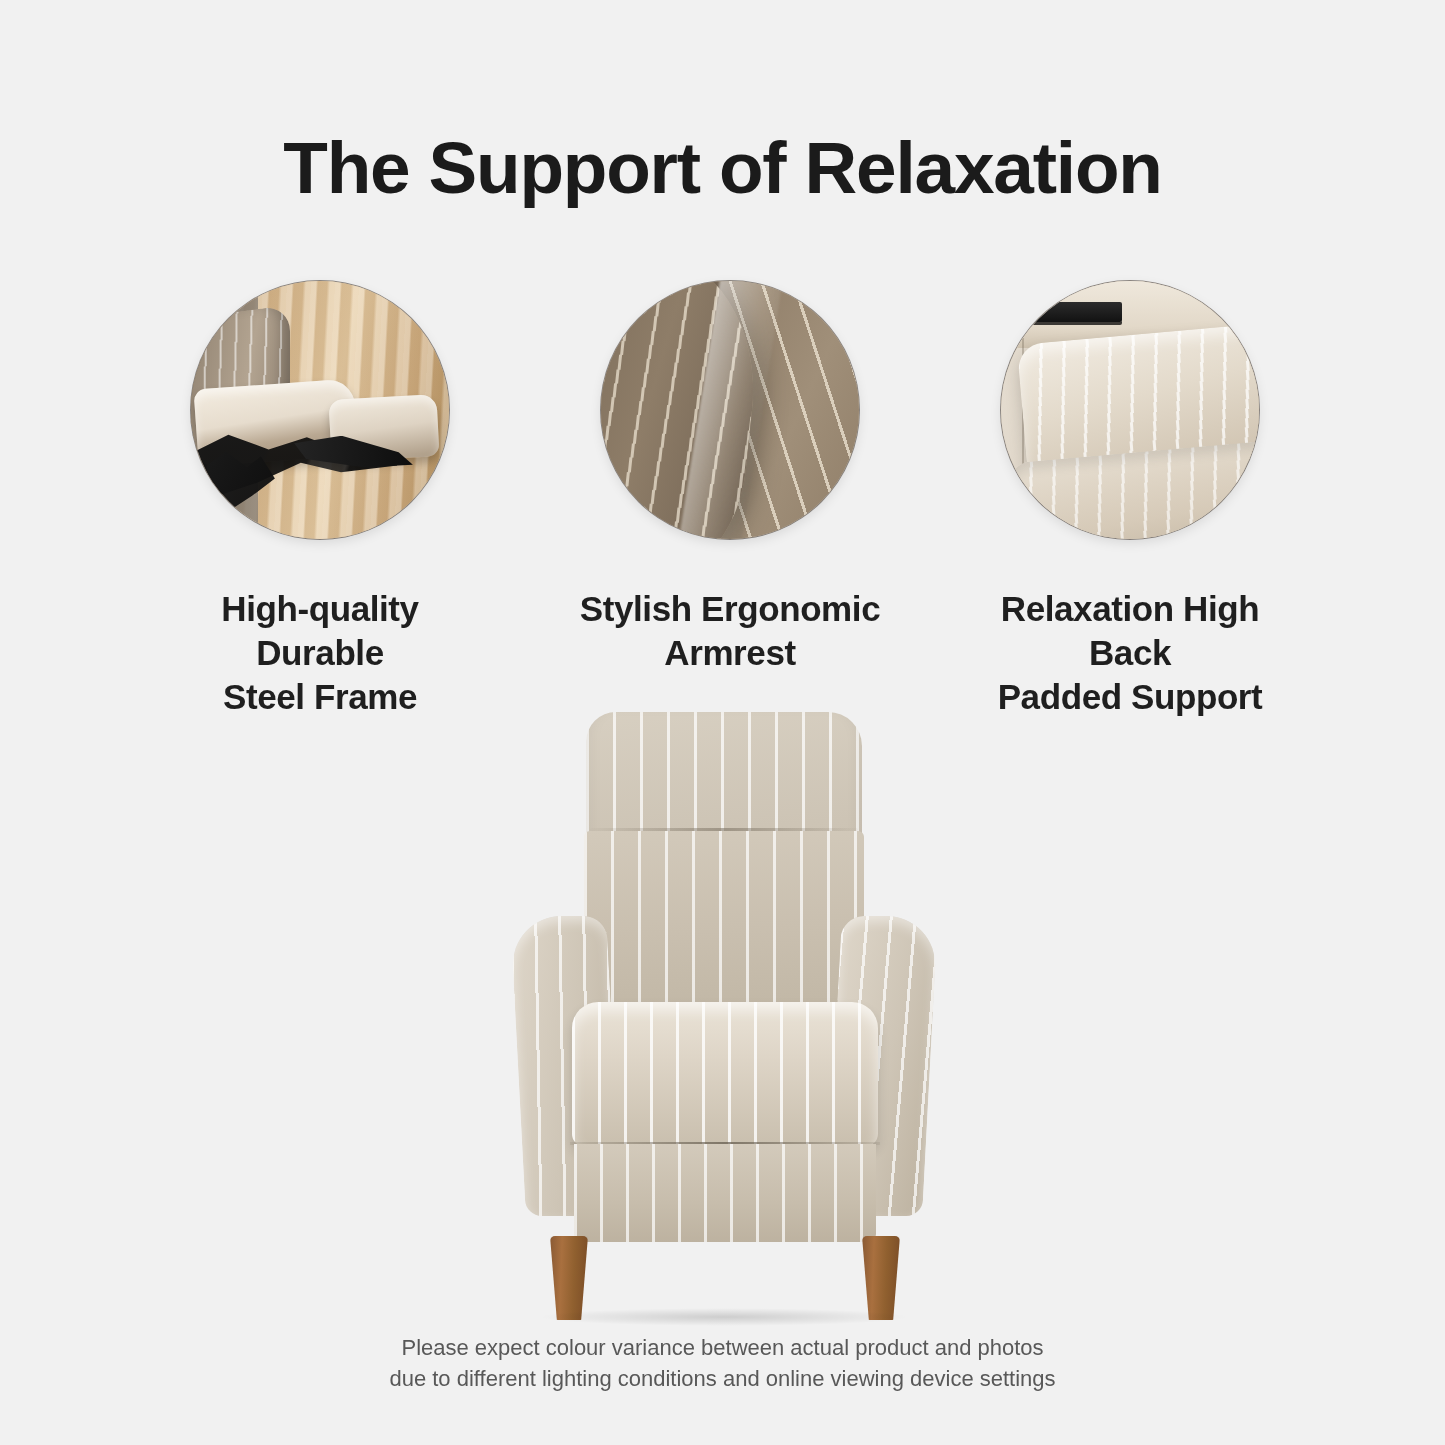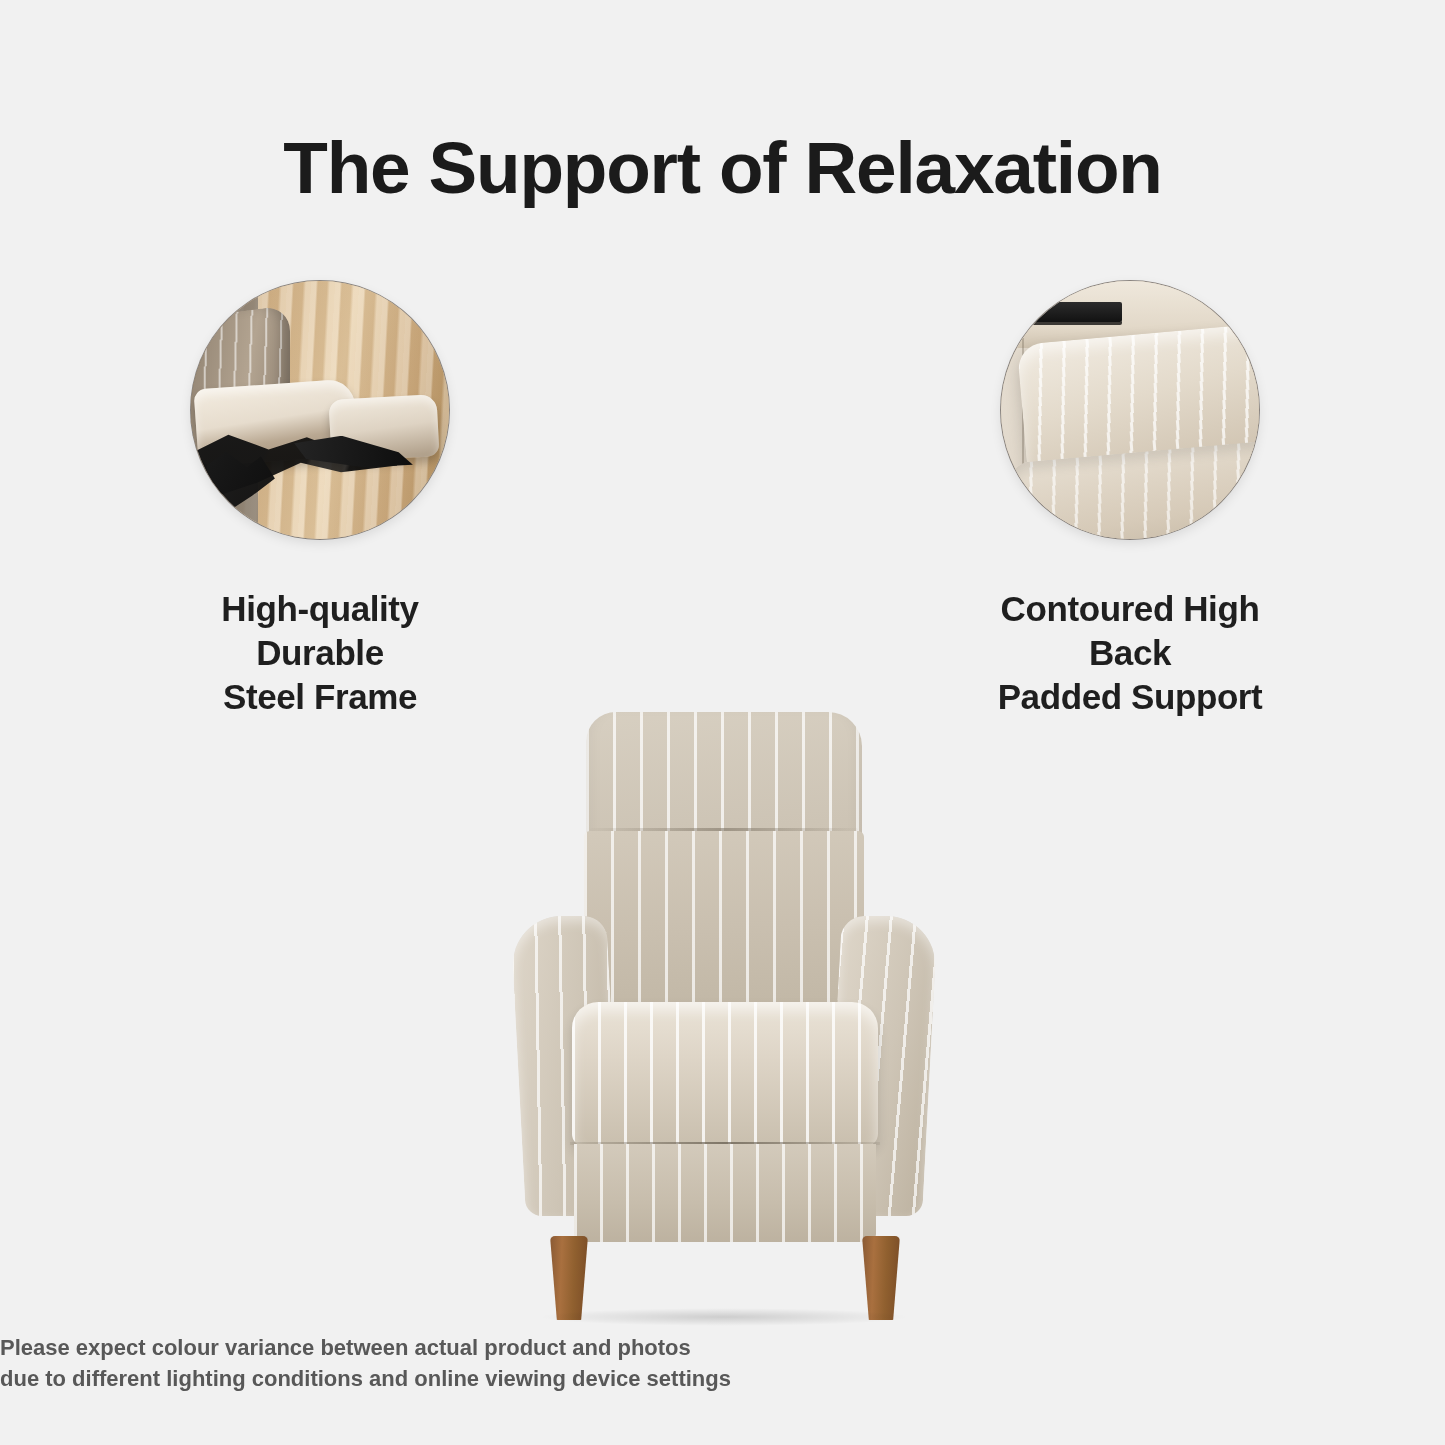--- a/index.html
+++ b/index.html
@@ -255,25 +255,25 @@
   .ch-leg.l{left:52px;}
   .ch-leg.r{left:364px;}
   .ch-shadow{
     position:absolute;left:40px;top:596px;width:372px;height:18px;
     background:radial-gradient(ellipse at 50% 50%, rgba(0,0,0,.15), rgba(0,0,0,0) 70%);
   }
 
   
   .disclaimer{
     position:absolute;top:1332px;left:0;width:1445px;
-    text-align:left;
+    text-align:center;
     font-size:22px;line-height:1.42;
     color:#585858;
     white-space:pre-line;
-    font-weight:700;
+    font-weight:400;
   }
 </style>
 </head>
 <body>
 
 <div class="page">
 
   <div class="headline">The Support of Relaxation</div>
 
   <div class="features">
@@ -288,33 +288,44 @@
           <div class="c1-pad-sec"></div>
           <div class="c1-steel"></div>
           <div class="c1-steel2"></div>
           <div class="c1-steel3"></div>
         </div>
       </div>
       <div class="feature-label">High-quality Durable
 Steel Frame</div>
     </div>
 
+    <div class="feature f1">
+      <div class="circle-wrap">
+        <div class="circle-inner">
+          <div class="c2-bg"></div>
+          <div class="c2-arm"></div>
+          <div class="c2-edge"></div>
+        </div>
+      </div>
+      <div class="feature-label">Stylish Ergonomic
+Armrest</div>
+    </div>
 
     <div class="feature f2">
       <div class="circle-wrap">
         <div class="circle-inner">
           <div class="c3-bg"></div>
           <div class="c3-shelf"></div>
           <div class="c3-books"></div>
           <div class="c3-wallline"></div>
           <div class="c3-cushion"></div>
           <div class="c3-lower"></div>
         </div>
       </div>
-      <div class="feature-label">Contoured High Back
+      <div class="feature-label">Relaxation High Back
 Padded Support</div>
     </div>
 
   </div>
 
   <div class="chair">
     <div class="ch-back"></div>
     <div class="ch-back-lower"></div>
     <div class="ch-head-seam"></div>
     <div class="ch-arm left"></div>

